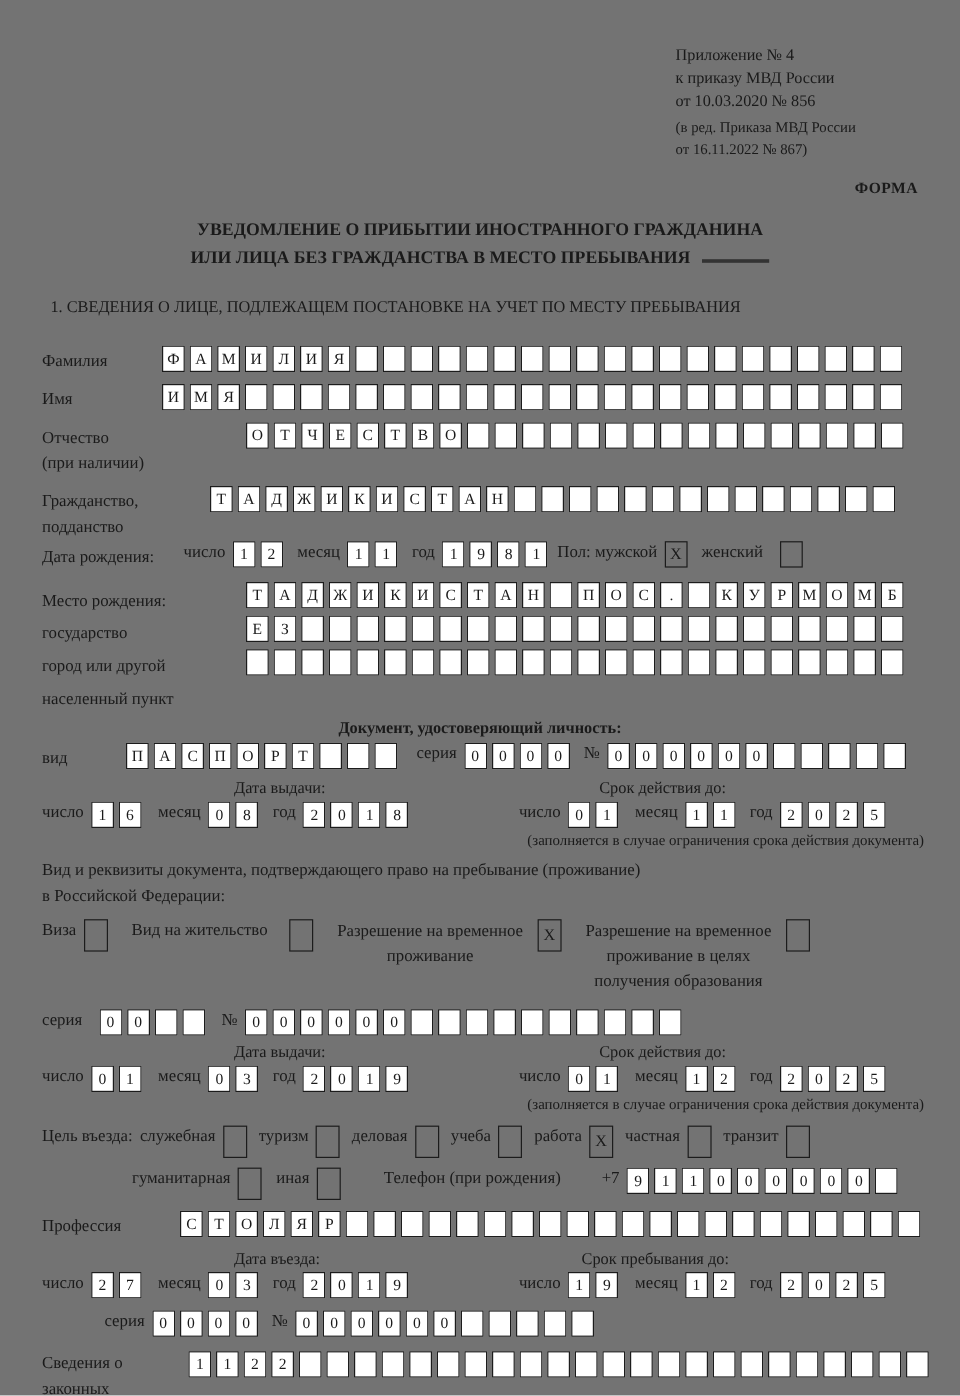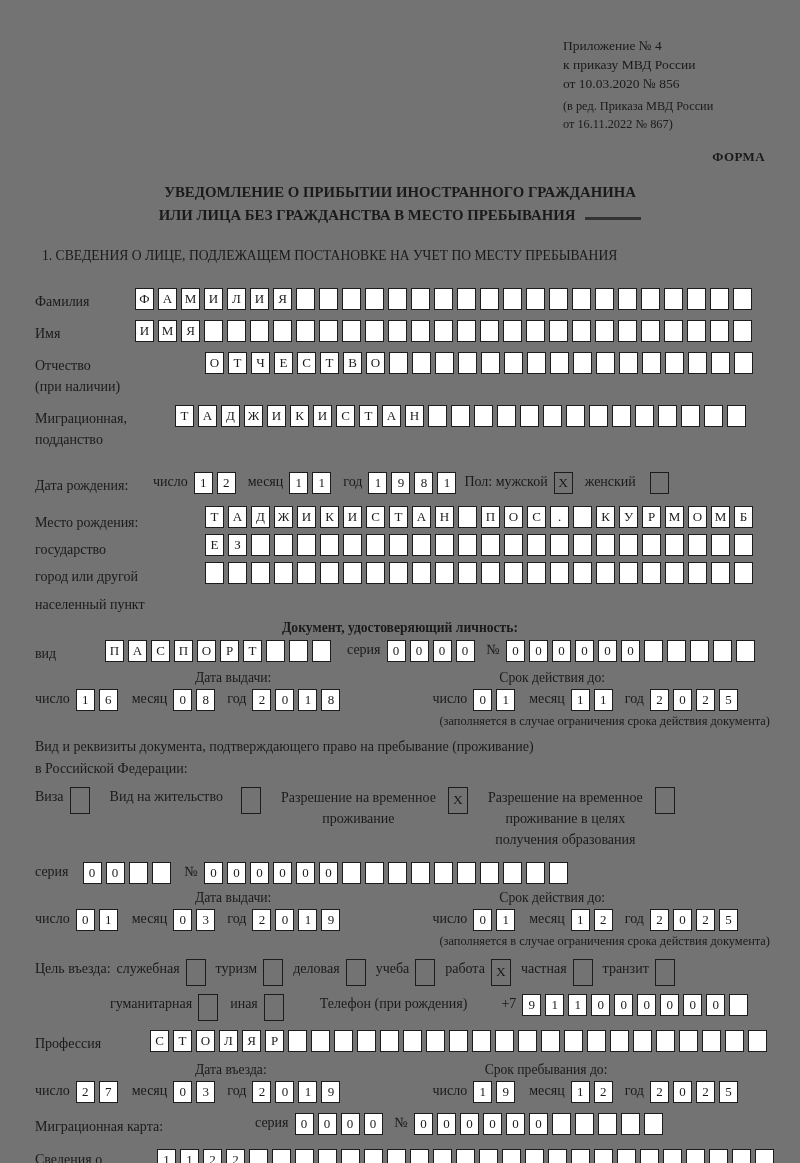--- a/index.html
+++ b/index.html
@@ -164,21 +164,21 @@
         <span class="cb"></span>
         <span class="cb"></span>
         <span class="cb"></span>
         <span class="cb"></span>
         <span class="cb"></span>
       </div>
   </div>
 
   <div class="row">
     <div class="lbl w140">
-      <div>Миграционная,</div>
+      <div>Гражданство,</div>
       <div>подданство</div>
     </div>
     <div class="boxes">
         <span class="cb">Т</span>
         <span class="cb">А</span>
         <span class="cb">Д</span>
         <span class="cb">Ж</span>
         <span class="cb">И</span>
         <span class="cb">К</span>
         <span class="cb">И</span>
@@ -196,21 +196,21 @@
         <span class="cb"></span>
         <span class="cb"></span>
         <span class="cb"></span>
         <span class="cb"></span>
         <span class="cb"></span>
         <span class="cb"></span>
         <span class="cb"></span>
       </div>
   </div>
 
-  <div class="row" style="margin-top:22px">
+  <div class="row" style="margin-top:1px">
     <div class="lbl" style="width:108px">Дата рождения:</div>
     <span class="ilbl" style="margin-left:10px">число</span>
     <span class="boxes">
         <span class="cb">1</span>
         <span class="cb">2</span>
       </span>
     <span class="ilbl ml8">месяц</span>
     <span class="boxes">
         <span class="cb">1</span>
         <span class="cb">1</span>
@@ -614,21 +614,20 @@
       <span class="boxes">
           <span class="cb">2</span>
           <span class="cb">0</span>
           <span class="cb">2</span>
           <span class="cb">5</span>
         </span>
     </div>
   </div>
 
   <div class="row" style="margin-top:10px">
-    <div class="lbl w168">Миграционная карта:</div>
     <span class="ilbl" style="margin-left:52px">серия</span>
     <span class="boxes">
         <span class="cb">0</span>
         <span class="cb">0</span>
         <span class="cb">0</span>
         <span class="cb">0</span>
       </span>
     <span class="ilbl ml8">№</span>
     <span class="boxes">
         <span class="cb">0</span>

